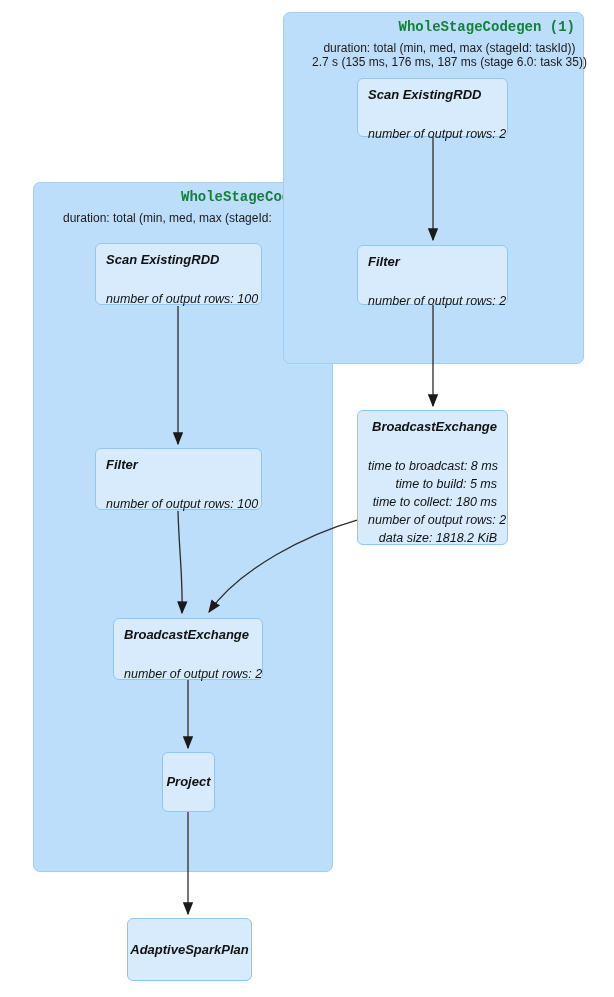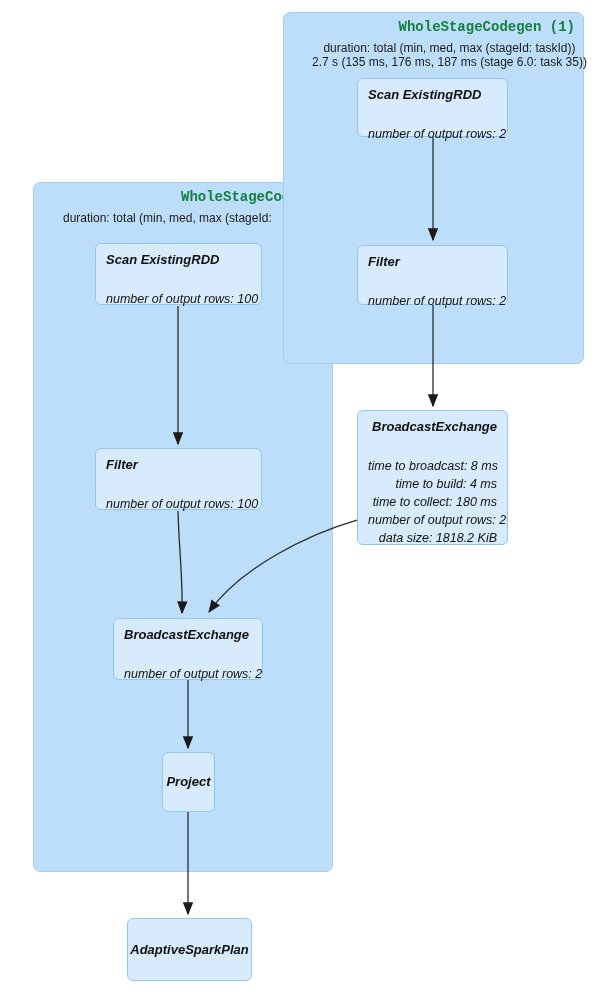--- a/index.html
+++ b/index.html
@@ -69,21 +69,21 @@
     <div class="node-title">Filter</div>
     <div class="node-metrics">
       <div class="metric">number of output rows: 2</div>
     </div>
   </div>
 
   <div class="node" style="left:357px;top:410px;width:151px;height:135px;text-align:right;">
     <div class="node-title">BroadcastExchange</div>
     <div class="node-metrics">
       <div class="metric">time to broadcast: 8 ms</div>
-      <div class="metric">time to build: 4 ms</div>
+      <div class="metric">time to build: 5 ms</div>
       <div class="metric">time to collect: 180 ms</div>
       <div class="metric">number of output rows: 2</div>
       <div class="metric">data size: 1818.2 KiB</div>
     </div>
   </div>
 
   <div class="node" style="left:95px;top:243px;width:167px;height:62px;">
     <div class="node-title">Scan ExistingRDD</div>
     <div class="node-metrics">
       <div class="metric">number of output rows: 100</div>

